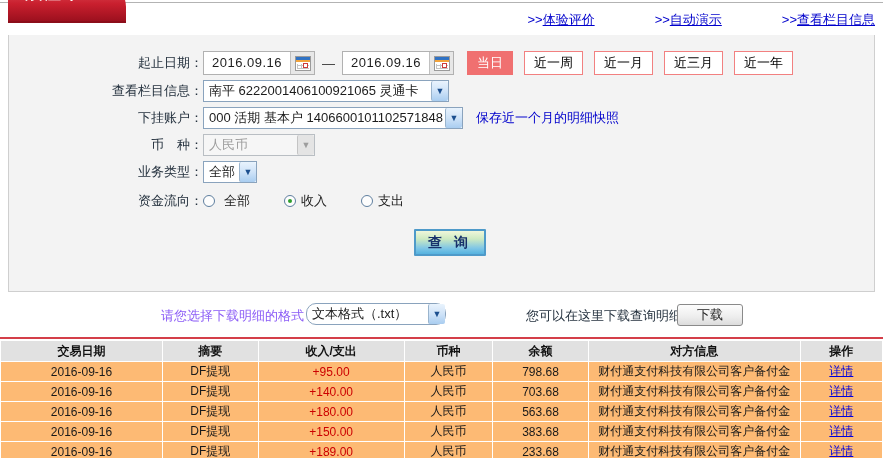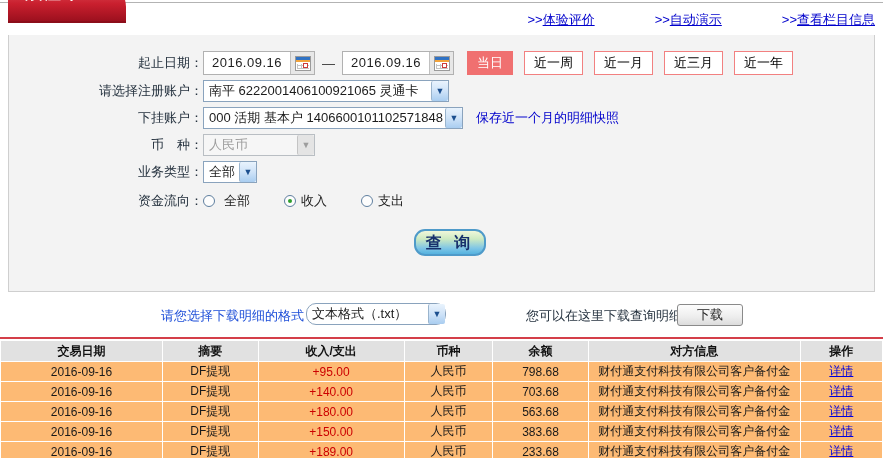--- a/index.html
+++ b/index.html
@@ -62,27 +62,27 @@
   .radios { display:flex; align-items:center; }
   .radio { display:inline-flex; align-items:center; cursor:pointer; margin-right:34px; }
   .rb { width:12px; height:12px; border:1px solid #5f7f9f; border-radius:50%; background:#fdfdfd;
     margin-right:5px; position:relative; flex:none; }
   .rb.checked::after { content:""; position:absolute; left:3px; top:3px; width:4px; height:4px;
     border-radius:50%; background:#2d9e2d; }
   .radio:first-child .rb { margin-right:9px; }
 
   
   .query-btn { display:block; margin:19px 0 0 405px; width:72px; height:27px;
-    border:2px solid #4e9ac9; border-radius:11px; font-weight:bold; color:#17306b; font-size:16px;
+    border:2px solid #4e9ac9; border-radius:1px; font-weight:bold; color:#17306b; font-size:14px;
     background:linear-gradient(180deg,#f0f7da 0%,#cdeac2 35%,#7fc6e6 75%,#55b2df 100%);
     cursor:pointer; letter-spacing:4px; text-align:center; line-height:23px; }
 
   
   .dl-row { position:relative; height:24px; margin-top:11px; }
-  .dl-label { position:absolute; left:161px; top:4px; color:#1d4ed8; }
+  .dl-label { position:absolute; left:161px; top:4px; color:#8b5cf6; }
   .dl-sel { position:absolute; left:306px; top:0; width:140px;border-radius:10px; }
   .dl-hint { position:absolute; left:526px; top:4px; color:#24313e; }
   .dl-btn { position:absolute; left:677px; top:1px; width:66px; height:22px;
     border:1px solid #8a8a8a; border-radius:3px; font-size:13px; color:#222;
     background:linear-gradient(180deg,#fdfdfd 0%,#ededed 60%,#dcdcdc 100%);
     cursor:pointer; text-align:center; line-height:20px; }
 
   .red-divider { height:2px; background:#d43f49; margin-top:10px; }
 
   
@@ -136,21 +136,21 @@
     <span class="qbtns">
       <span class="qbtn active">当日</span>
       <span class="qbtn">近一周</span>
       <span class="qbtn">近一月</span>
       <span class="qbtn">近三月</span>
       <span class="qbtn">近一年</span>
     </span>
   </div>
 
   <div class="frow">
-    <span class="flabel">请选择注册账户：</span>
+    <span class="flabel">查看栏目信息：</span>
     <span class="sel" style="width:246px">
       <span class="sel-text">南平 6222001406100921065 灵通卡</span>
       <span class="sel-arrow">▼</span>
     </span>
   </div>
 
   <div class="frow">
     <span class="flabel">下挂账户：</span>
     <span class="sel" style="width:260px">
       <span class="sel-text">000 活期 基本户 1406600101102571848</span>

